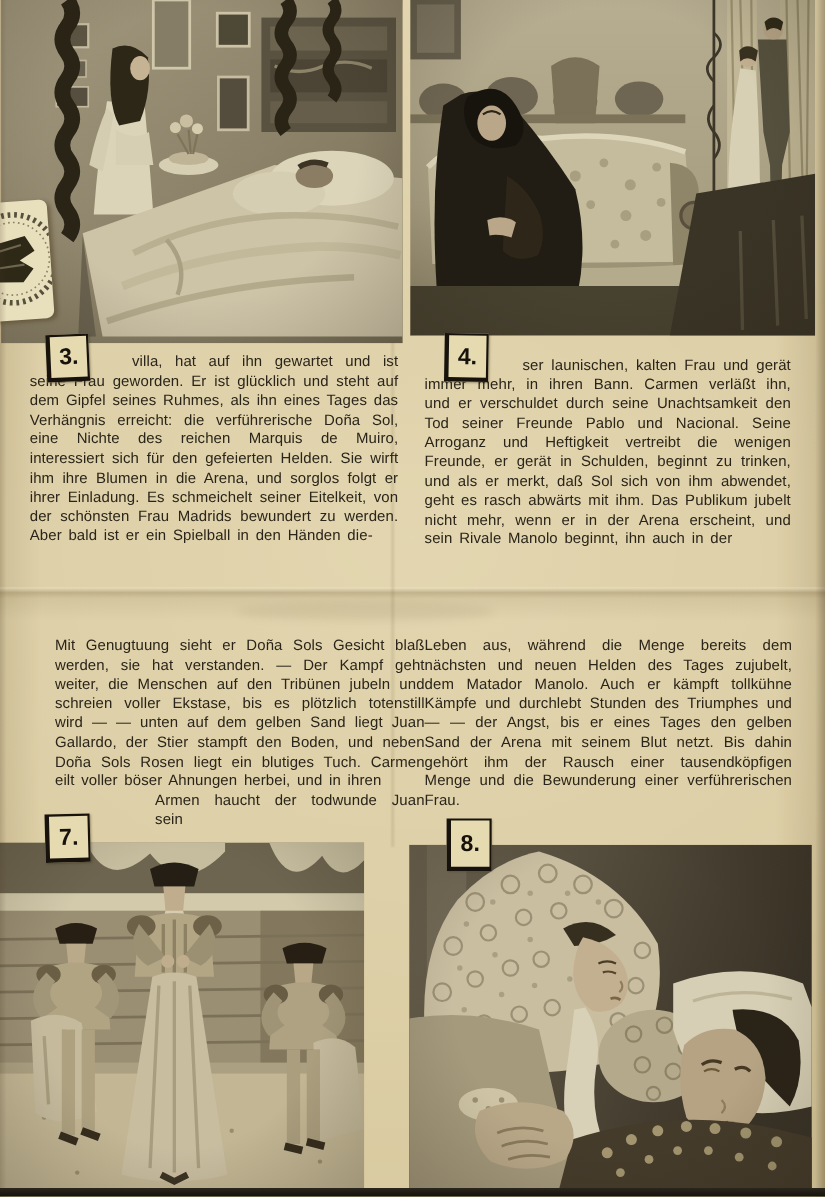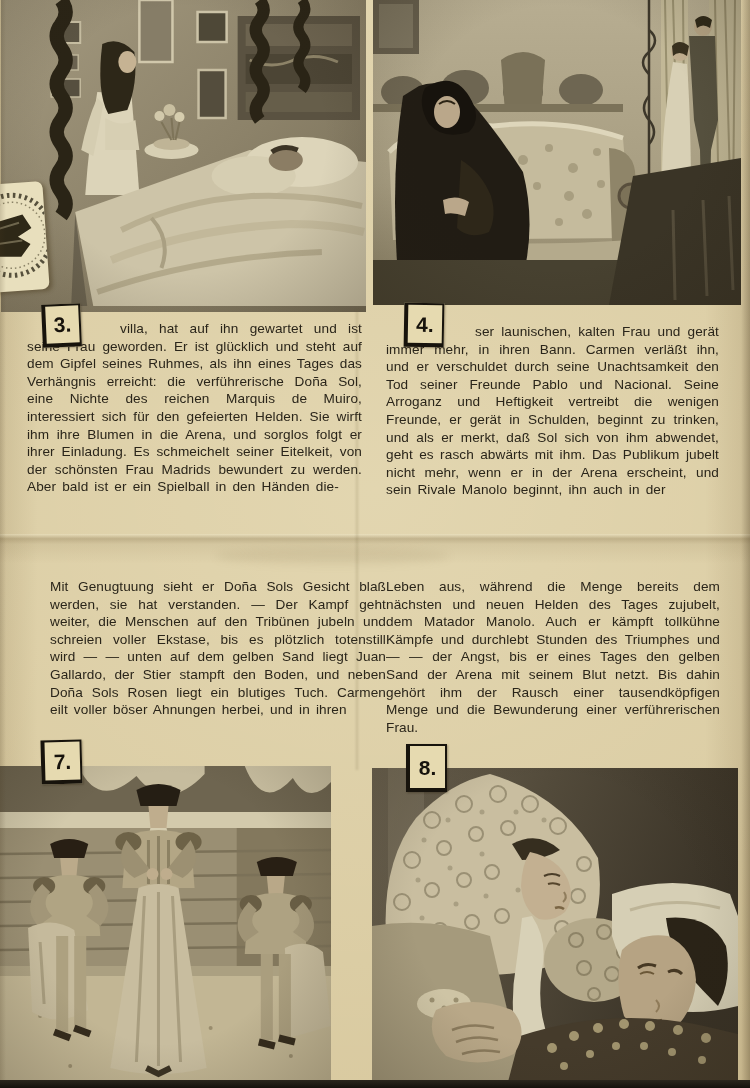--- a/index.html
+++ b/index.html
@@ -206,20 +206,21 @@
       <span>7.</span>
     </div>
   <div class="badge" style="left:406px;top:744px;width:35px;height:42px;">
       <span>8.</span>
     </div>
 
   <div class="para" style="left:27px;top:320px;width:335px;text-indent:93px;">villa, hat auf ihn gewartet und ist seine Frau geworden. Er ist glücklich und steht auf dem Gipfel seines Ruhmes, als ihn eines Tages das Verhängnis erreicht: die verführerische Doña Sol, eine Nichte des reichen Marquis de Muiro, interessiert sich für den gefeierten Helden. Sie wirft ihm ihre Blumen in die Arena, und sorglos folgt er ihrer Einladung. Es schmeichelt seiner Eitelkeit, von der schönsten Frau Madrids bewundert zu werden. Aber bald ist er ein Spielball in den Händen die-</div>
   <div class="para" style="left:386px;top:323px;width:333px;text-indent:89px;">ser launischen, kalten Frau und gerät immer mehr, in ihren Bann. Carmen verläßt ihn, und er verschuldet durch seine Unachtsamkeit den Tod seiner Freunde Pablo und Nacional. Seine Arroganz und Heftigkeit vertreibt die wenigen Freunde, er gerät in Schulden, beginnt zu trinken, und als er merkt, daß Sol sich von ihm abwendet, geht es rasch abwärts mit ihm. Das Publikum jubelt nicht mehr, wenn er in der Arena erscheint, und sein Rivale Manolo beginnt, ihn auch in der</div>
   <div class="para" style="left:26px;top:578px;width:336px;margin-left:24px;">
     <div>Mit Genugtuung sieht er Doña Sols Gesicht blaß werden, sie hat verstanden. — Der Kampf geht weiter, die Menschen auf den Tribünen jubeln und schreien voller Ekstase, bis es plötzlich totenstill wird — — unten auf dem gelben Sand liegt Juan Gallardo, der Stier stampft den Boden, und neben Doña Sols Rosen liegt ein blutiges Tuch. Carmen eilt voller böser Ahnungen herbei, und in ihren</div>
+    <div class="last-line">Armen haucht der todwunde Juan sein</div>
   </div>
   <div class="para" style="left:386px;top:578px;width:334px;">Leben aus, während die Menge bereits dem nächsten und neuen Helden des Tages zujubelt, dem Matador Manolo. Auch er kämpft tollkühne Kämpfe und durchlebt Stunden des Triumphes und — — der Angst, bis er eines Tages den gelben Sand der Arena mit seinem Blut netzt. Bis dahin gehört ihm der Rausch einer tausendköpfigen Menge und die Bewunderung einer verführerischen Frau.</div>
 
   <div class="photo" style="left:0;top:766px;width:331px;height:316px;">
     <svg viewBox="0 0 330 316" preserveAspectRatio="none" aria-label="Three matadors in embroidered costumes with capes standing in the bullring in front of the wooden barrier">
       <rect width="330" height="316" fill="#b1a685"></rect>
       <rect width="330" height="54" fill="#6e6550"></rect>
       <path d="M78 0 Q98 44 136 10 Q166 48 204 8 L204 0 Z" fill="#c6bc9e"></path>
       <path d="M244 0 Q262 46 292 12 Q308 40 330 16 L330 0 Z" fill="#c9bfa1"></path>
       <rect x="0" y="46" width="330" height="16" fill="#d3caac"></rect>

